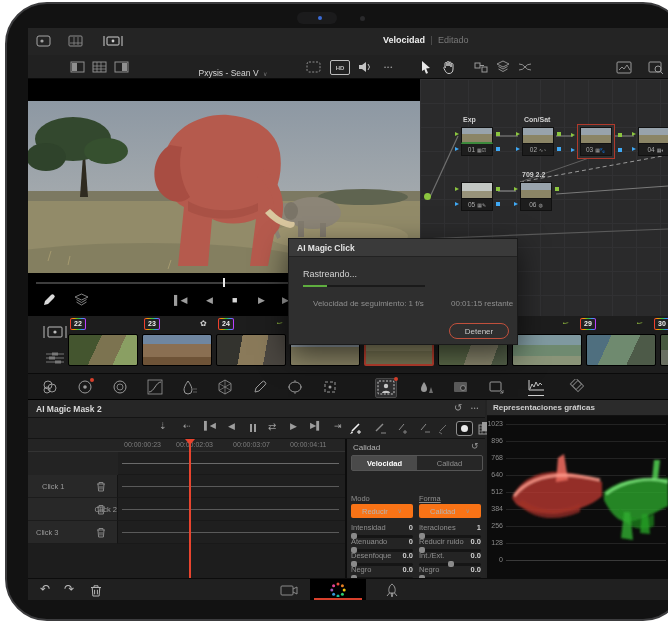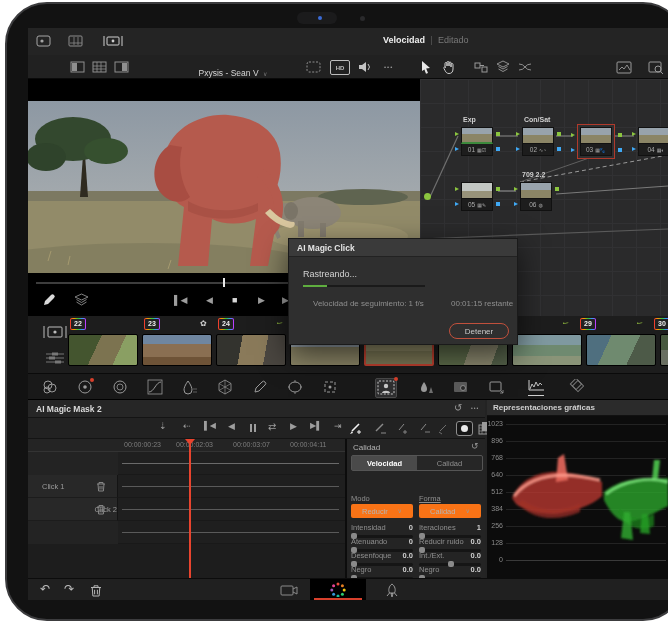--- a/index.html
+++ b/index.html
@@ -561,20 +561,26 @@
         </div>
       <div class="trow" style="top:98px;justify-content:flex-end;">
         <span>Click 2</span>
         <svg class="abs" style="left:68px;top:6px;" width="10" height="11">
             <path d="M1,3 h8 M3,3 V1.5 h4 V3 M2,3 l0.6,7 h4.8 L8,3 M4,5 v3.5 M6,5 v3.5" stroke="#8f8f8f" fill="none" stroke-width="0.9"></path>
           </svg>
       </div>
       <div class="lane" style="top:98px;">
           <div class="laneline"></div>
         </div>
+      <div class="trow" style="top:121px;">
+        <span>Click 3</span>
+        <svg class="abs" style="left:68px;top:6px;" width="10" height="11">
+            <path d="M1,3 h8 M3,3 V1.5 h4 V3 M2,3 l0.6,7 h4.8 L8,3 M4,5 v3.5 M6,5 v3.5" stroke="#8f8f8f" fill="none" stroke-width="0.9"></path>
+          </svg>
+      </div>
       <div class="lane" style="top:121px;">
           <div class="laneline"></div>
         </div>
       <div class="abs" style="left:0;top:144px;width:317px;height:34px;background:#1d1d1d;"></div>
 
       <div class="abs" style="left:161px;top:39px;width:2px;height:139px;background:#e8442e;z-index:5;"></div>
       <div class="abs" style="left:157px;top:39px;width:0;height:0;border-left:5px solid transparent;border-right:5px solid transparent;border-top:6px solid #e8442e;z-index:5;"></div>
       <div class="abs" style="left:317px;top:39px;width:2px;height:139px;background:#0c0c0c;"></div>
 
       <div class="abs" id="settings">

